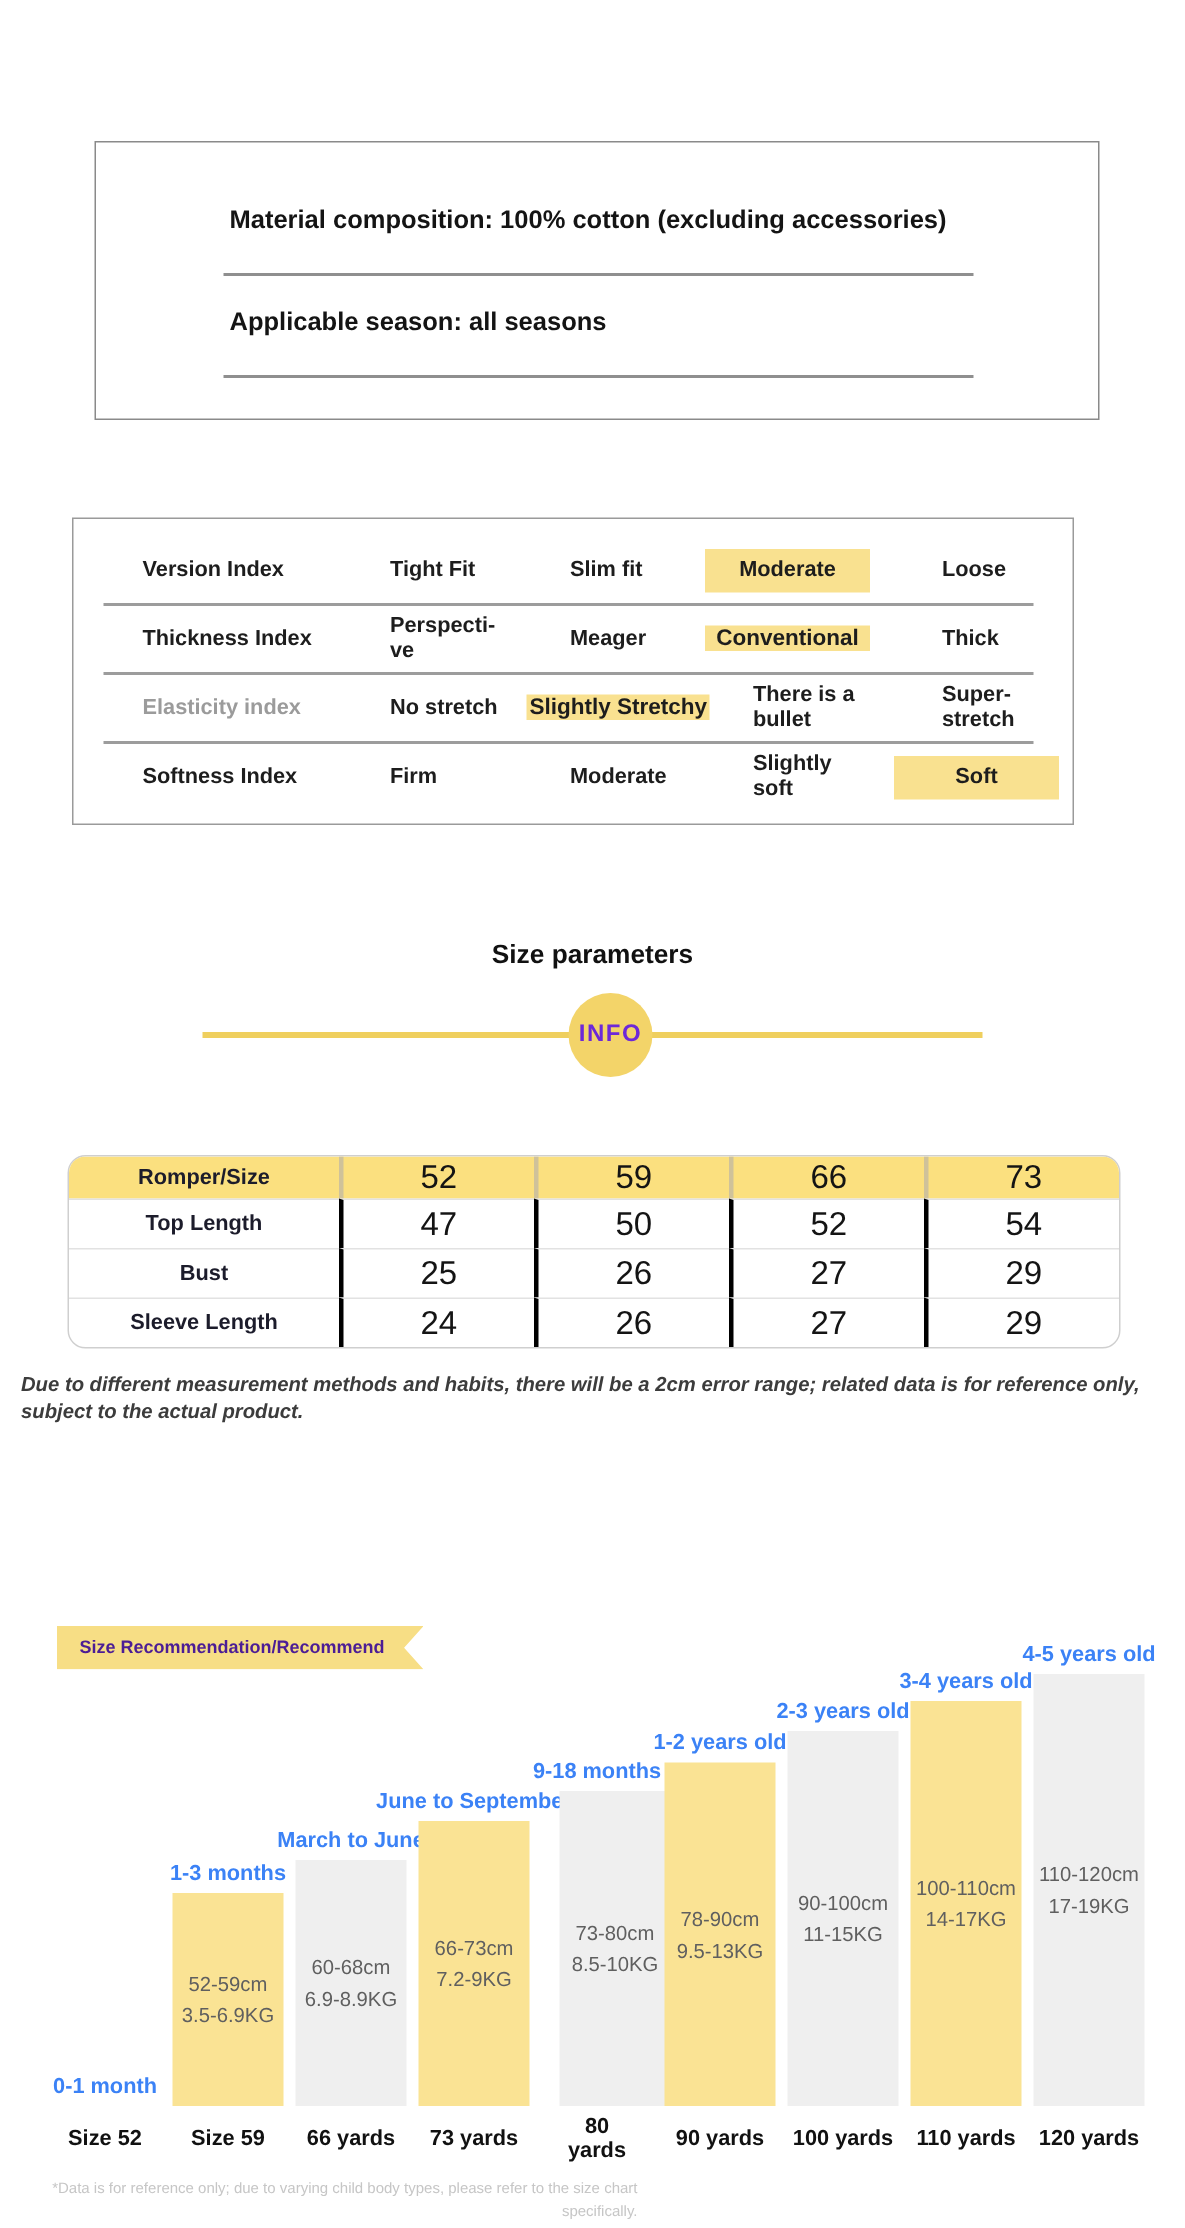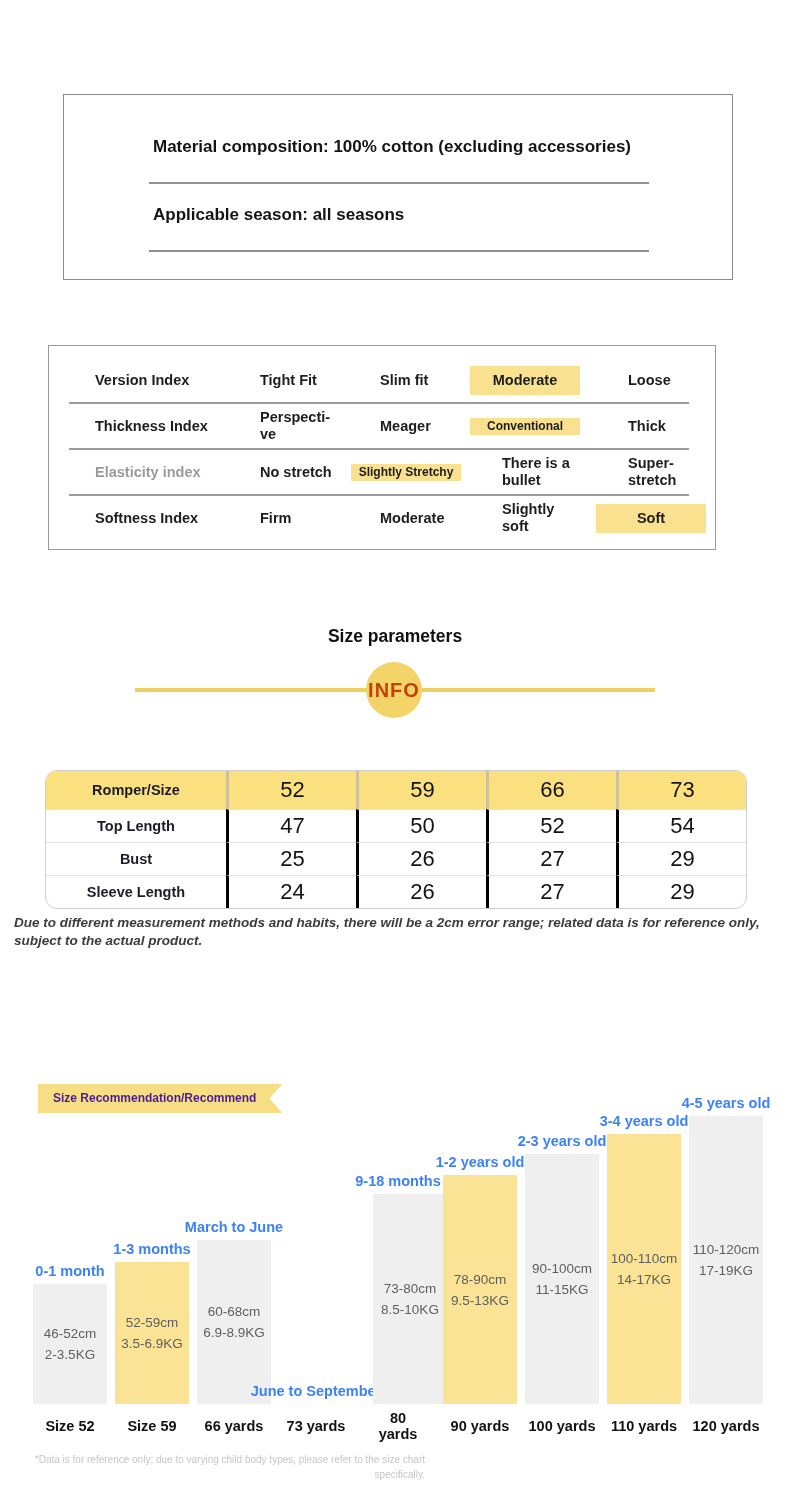--- a/index.html
+++ b/index.html
@@ -17,38 +17,38 @@
         border:1px solid #9a9a9a;padding:12px 0 0 0;}
   .ix-row{display:grid;grid-template-columns:165px 120px 122px 126px 1fr;
           padding-left:46px;align-items:center;min-height:44px;}
   .ix-sep{height:2px;background:#9c9c9c;margin:0 26px 0 20px;}
   .ix-label{font-weight:bold;font-size:14.5px;color:#1d1d1d;}
   .ix-label.muted{color:#9b9b9b;}
   .ix-cell{font-weight:bold;font-size:14.5px;color:#1d1d1d;white-space:pre-line;
            padding-right:6px;line-height:17px;}
   .chip{display:inline-block;background:#F9E190;text-align:center;min-width:106px;
         padding:6px 2px;margin-left:-32px;}
-  .chip.small{font-size:12px;padding:0 2px;}
+  .chip.small{font-size:15px;padding:0 2px;}
 
   
   #size-title{position:absolute;top:626px;left:0;width:100%;text-align:center;
               font-size:17.5px;font-weight:bold;color:#111;}
   #info-line{position:absolute;top:688px;left:135px;width:520px;height:4px;background:#EFCF5E;}
-  #info-circle{position:absolute;top:662px;left:366px;width:56px;height:56px;border-radius:50%;
-               background:#F3D469;color:#c2410c;font-weight:bold;font-size:20px;letter-spacing:1px;
+  #info-circle{position:absolute;top:662px;left:379px;width:56px;height:56px;border-radius:50%;
+               background:#F3D469;color:#6d28d9;font-weight:bold;font-size:16px;letter-spacing:1px;
                display:flex;align-items:center;justify-content:center;}
 
   
   #size-table{position:absolute;left:45px;top:770px;width:700px;border:1px solid #cfcfcf;
               border-radius:12px;overflow:hidden;background:#fff;}
   .st-row{display:grid;grid-template-columns:180px repeat(4,1fr);}
   .st-row>div{display:flex;align-items:center;justify-content:center;height:32px;
               border-left:3px solid #000000;border-top:1px solid #e2e2e2;}
   .st-row>div:first-child{border-left:none;}
-  .st-row.hdr>div{border-top:none;height:38px;background:#FBE07F;border-left-color:#cfc29a;}
+  .st-row.hdr>div{border-top:none;height:28px;background:#FBE07F;border-left-color:#cfc29a;}
   .st-label{font-weight:bold;font-size:14.5px;color:#1c1c2b;}
   .st-num{font-size:22px;color:#141414;}
 
   
   #note{position:absolute;left:14px;top:914px;width:775px;font-size:13.5px;font-weight:bold;
         color:#3c3c3c;line-height:18px;font-style:italic;}
 
   
   #ribbon{position:absolute;left:38px;top:1084px;height:29px;line-height:29px;
           padding:0 26px 0 15px;background:#F7DE85;font-size:12px;font-weight:bold;color:#4c1d95;
@@ -155,44 +155,44 @@
     </div>
   </div>
 
   <div id="note">Due to different measurement methods and habits, there will be a 2cm error range; related data is for reference only, subject to the actual product.</div>
 
   <div id="ribbon">Size Recommendation/Recommend</div>
 
   <div id="chart">
     <div class="bar-col">
       <div class="bar-age">0-1 month</div>
-      <div class="bar-rect" style="height: 120px; background: rgb(239, 239, 239);">
-          <div class="bar-range">46-52cm
-2-3.5KG</div>
-        </div>
       <div class="bar-size">Size 52</div>
     </div>
     <div class="bar-col">
       <div class="bar-age">1-3 months</div>
       <div class="bar-rect" style="height: 142px; background: rgb(250, 227, 148);">
           <div class="bar-range">52-59cm
 3.5-6.9KG</div>
         </div>
       <div class="bar-size">Size 59</div>
     </div>
     <div class="bar-col">
       <div class="bar-age">March to June</div>
       <div class="bar-rect" style="height: 164px; background: rgb(239, 239, 239);">
           <div class="bar-range">60-68cm
 6.9-8.9KG</div>
         </div>
       <div class="bar-size">66 yards</div>
     </div>
     <div class="bar-col">
       <div class="bar-age">June to September</div>
+      <div class="bar-rect" style="height: 190px; background: rgb(250, 227, 148);">
+          <div class="bar-range">66-73cm
+7.2-9KG</div>
+        </div>
       <div class="bar-size">73 yards</div>
     </div>
     <div class="bar-col">
       <div class="bar-age">9-18 months</div>
       <div class="bar-rect" style="height: 210px; background: rgb(239, 239, 239); margin-left: 12px;">
           <div class="bar-range">73-80cm
 8.5-10KG</div>
         </div>
       <div class="bar-size">80
 yards</div>

